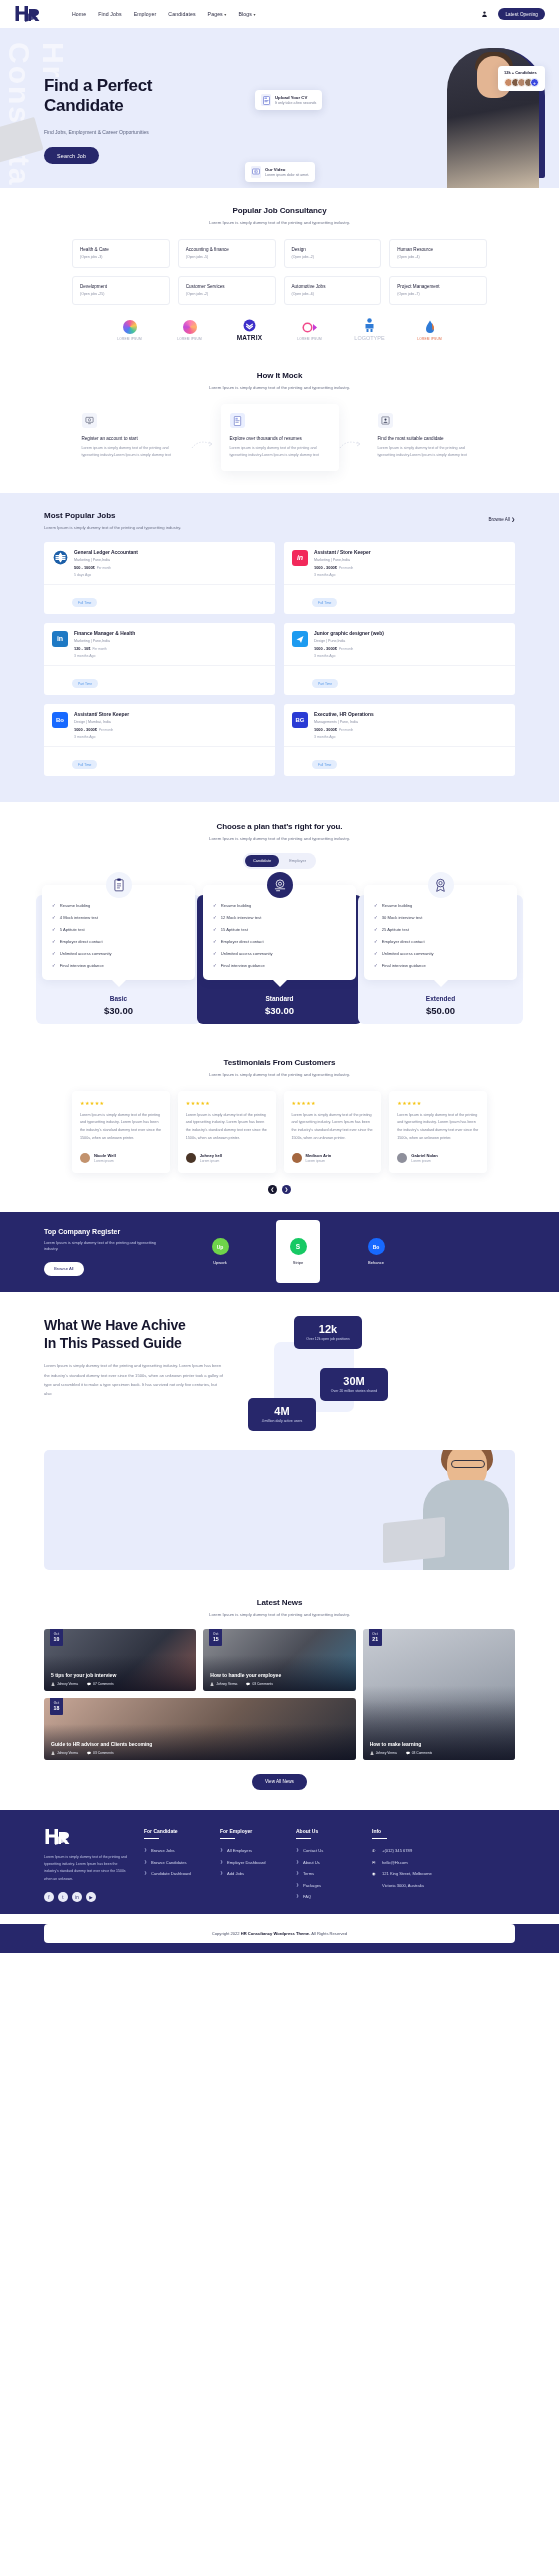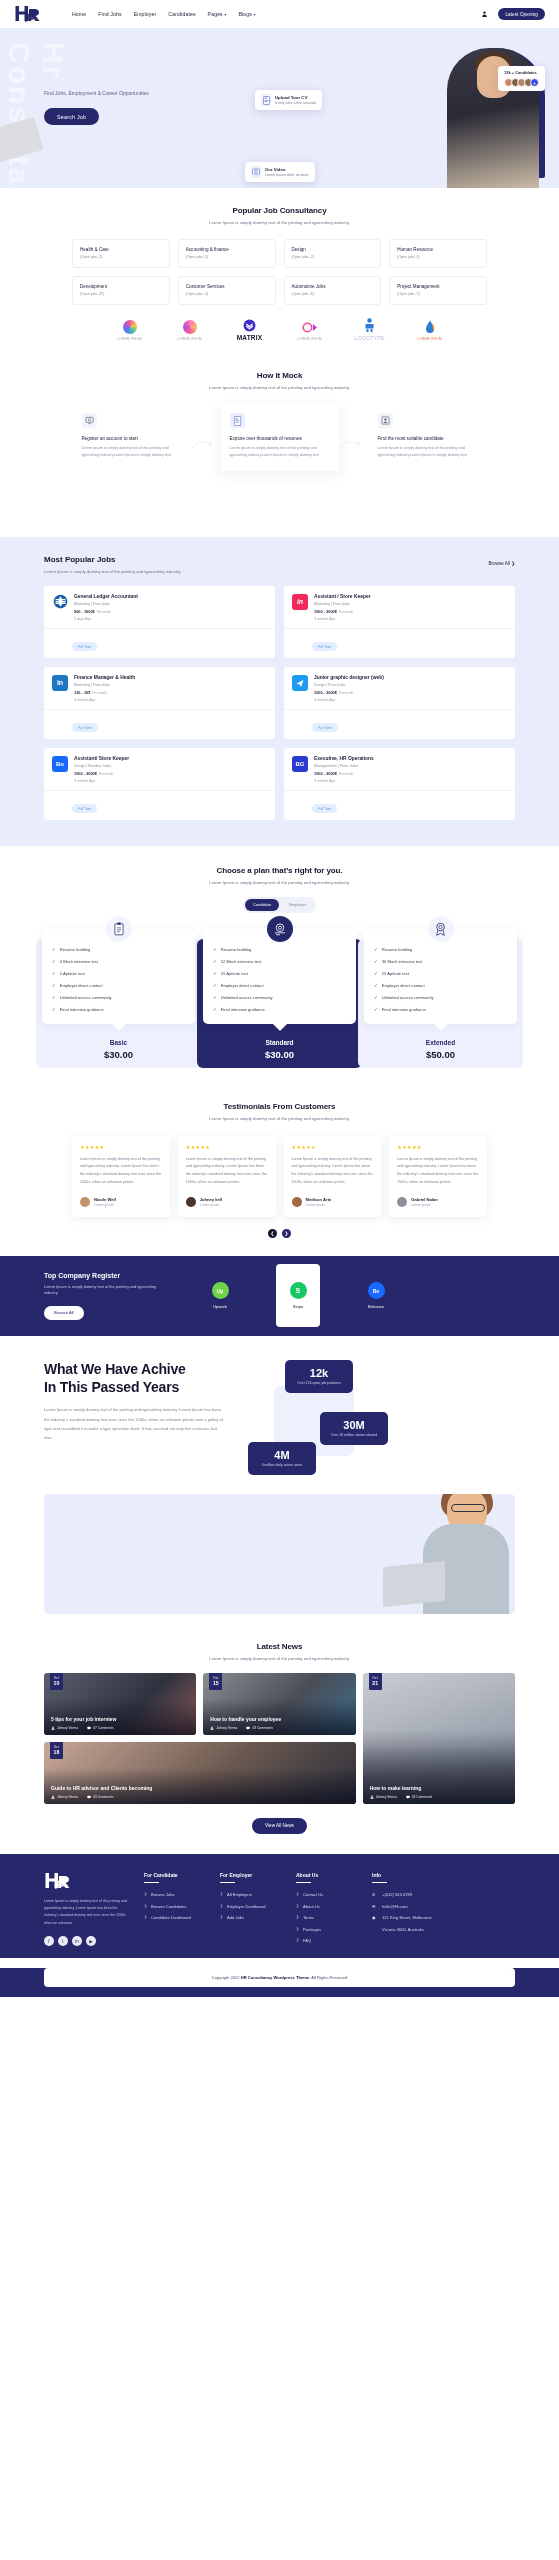--- a/index.html
+++ b/index.html
@@ -94,21 +94,21 @@
   .how-row { display:flex; align-items:flex-start; justify-content:center; gap:0; margin-top:14px; padding:0 44px; }
   .how-card { width:118px; padding:9px 9px 12px; border-radius:4px; }
   .how-card.active { box-shadow:0 3px 14px rgba(35,45,95,.08); background:#fff; }
   .how-ico { width:15px; height:15px; background:#f2f4fb; border-radius:3px; display:flex; align-items:center; justify-content:center; }
   .how-card.active .how-ico { background:#eaefff; }
   .how-title { font-size:4.6px; color:#22223c; font-weight:500; margin-top:8px; }
   .how-desc { font-size:3.7px; color:#8b90a4; line-height:1.85; margin-top:4px; }
   .how-arrow { width:30px; padding-top:34px; opacity:.6; }
 
   
-  .jobs { background:#e8ecfb; padding:18px 44px 26px;margin-top:44px; }
+  .jobs { background:#e8ecfb; padding:18px 44px 26px; }
   .jobs-head { display:flex; align-items:flex-start; }
   .jobs-h { font-size:8px; font-weight:700; color:#16162e; }
   .jobs-sub { font-size:4.2px; color:#6d7389; margin-top:5px; }
   .browse-all { margin-left:auto; font-size:4.6px; color:#22223c; white-space:nowrap; padding-top:6px; }
   .jobs-grid { display:grid; grid-template-columns:1fr 1fr; gap:9px; margin-top:12px; }
   .job-card { background:#fff; border-radius:3px; overflow:hidden; }
   .job-top { display:flex; gap:6px; padding:8px 8px 7px; }
   .job-logo { width:16px; height:16px; border-radius:3px; flex:0 0 auto; display:flex; align-items:center; justify-content:center; font-size:7px; font-weight:700; color:#fff; }
   .job-title { font-size:4.9px; font-weight:600; color:#1c1c33; }
   .job-meta { font-size:3.6px; color:#8b90a4; margin-top:3px; }
@@ -169,21 +169,21 @@
   
   .achieve { background:#fff; padding:24px 44px 18px; display:flex; gap:14px; }
   .ach-left { width:180px; }
   .ach-h { font-size:14px; font-weight:700; color:#16162e; line-height:1.3; letter-spacing:-.2px; }
   .ach-p { font-size:4.1px; color:#7e8397; line-height:2.3; margin-top:9px; }
   .ach-right { flex:1; position:relative; height:110px; }
   .ach-bg { position:absolute; left:36px; top:26px; width:80px; height:70px; background:#eef1fd; border-radius:7px; }
   .stat { position:absolute; background:#27276b; border-radius:5px; color:#fff; text-align:center; padding:7px 6px; }
   .stat-num { font-size:11px; font-weight:700; }
   .stat-txt { font-size:3.5px; color:#cfd3ef; margin-top:2px; line-height:1.5; }
-  .s12 { left:47px; top:0px; width:68px; }
+  .s12 { left:56px; top:0px; width:68px; }
   .s20 { left:82px; top:52px; width:68px; }
   .s4 { left:10px; top:82px; width:68px; }
 
   
   .postjob-sec { background:#fff; padding:6px 44px 20px; }
   .postjob { background:#e8ecfb; border-radius:5px; position:relative; height:120px; overflow:hidden; }
   .pj-left { padding:26px 0 0 18px; width:160px; }
   .pj-h { font-size:9px; font-weight:600; color:#16162e; }
   .pj-p { font-size:4.1px; color:#6d7389; line-height:1.9; margin-top:7px; }
   .btn-post { margin-top:12px; background:#27276b; color:#fff; border:none; font-size:4.3px; padding:5px 11px; border-radius:10px; }
@@ -261,20 +261,24 @@
   <div class="hero">
     <div class="hero-watermark">Hr Consultancy</div>
     <div class="blue-blob"></div>
     <div class="person">
       <div class="hair-shape"></div>
       <div class="head-shape"></div>
     </div>
     <div class="laptop"></div>
 
     <div class="hero-left">
+      <div class="hero-title">
+        <div>Find a Perfect</div>
+        <div>Candidate</div>
+      </div>
       <div class="hero-sub">Find Jobs, Employment &amp; Career Opportunities</div>
       <button class="btn-search">Search Job</button>
     </div>
 
     <div class="card-float card-cv">
       <div class="mini-ico">
         <svg width="7" height="9" viewBox="0 0 14 18">
             <rect x="1" y="1" width="12" height="16" rx="1.5" fill="#fff" stroke="#5566cc" stroke-width="1.2"></rect>
             <rect x="3" y="8" width="8" height="1.2" fill="#5566cc"></rect>
             <rect x="3" y="11" width="6" height="1.2" fill="#5566cc"></rect>
@@ -776,21 +780,21 @@
         <div class="co-mark" style="background:#1769ff;font-size:5px">Bo</div>
         <div class="co-name">Behance</div>
       </div>
     </div>
   </div>
 
   <div class="achieve">
     <div class="ach-left">
       <div class="ach-h">
         <div>What We Have Achive</div>
-        <div>In This Passed Years</div>
+        <div>In This Passed Guide</div>
       </div>
       <div class="ach-p">Lorem Ipsum is simply dummy text of the printing and typesetting industry. Lorem Ipsum has been the industry's standard dummy text ever since the 1500s, when an unknown printer took a galley of type and scrambled it to make a type specimen book. It has survived not only five centuries, but also</div>
     </div>
     <div class="ach-right">
       <div class="ach-bg"></div>
       <div class="stat s12">
         <div class="stat-num">12k</div>
         <div class="stat-txt">Over 12k open job positions</div>
       </div>
       <div class="stat s20">

